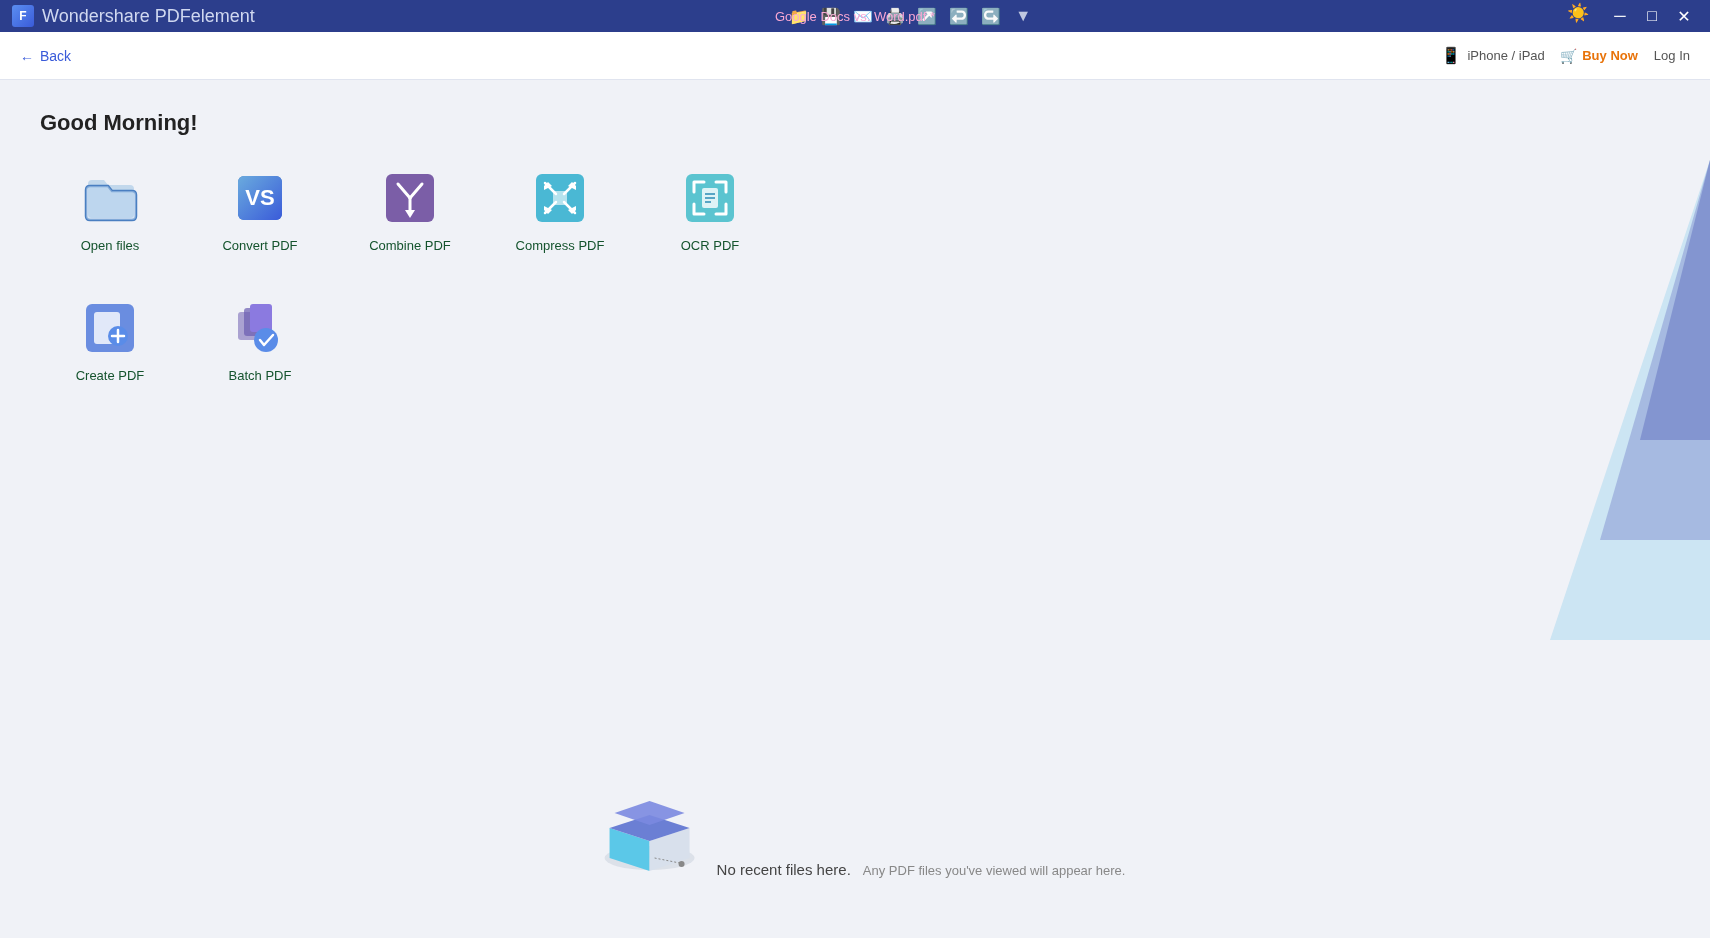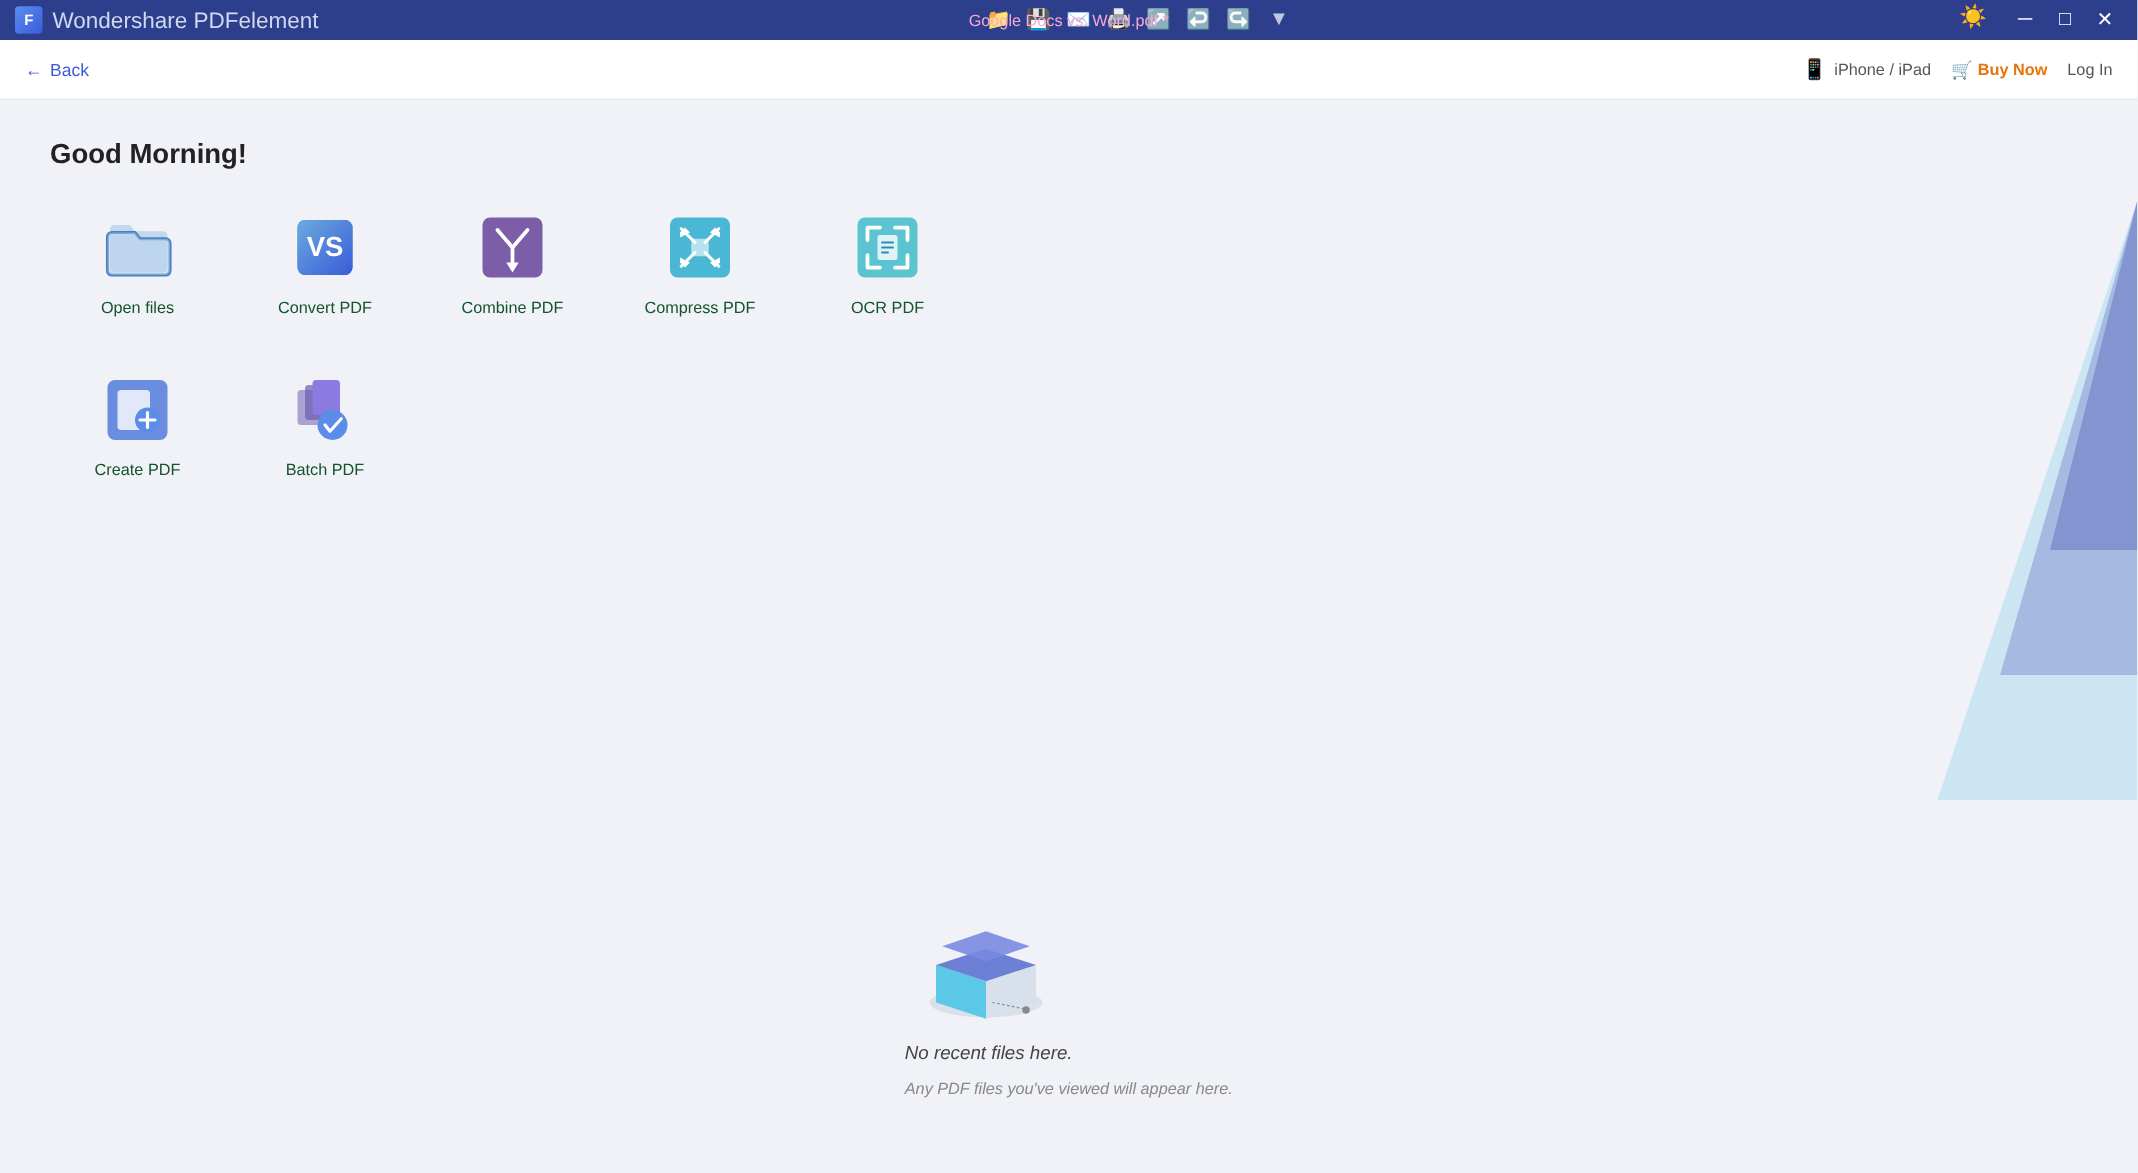--- a/index.html
+++ b/index.html
@@ -109,21 +109,21 @@
 
     
     .icon-svg { width: 60px; height: 60px; }
 
     
     .tools-row { display: flex; gap: 10px; margin-bottom: 10px; }
 
     
     .no-recent {
       position: absolute; bottom: 60px; left: 50%; transform: translateX(-50%);
-      display: flex; flex-direction: column; align-items: flex-start; gap: 12px; font-style: italic;
+      display: flex; align-items: flex-end; gap: 12px;
     }
     .no-recent-text { font-size: 15px; color: #444; font-weight: 500; }
     .no-recent-subtext { font-size: 13px; color: #888; }
 
     
     .deco-triangles {
       position: absolute; right: 0; top: 80px;
       pointer-events: none;
     }
 

